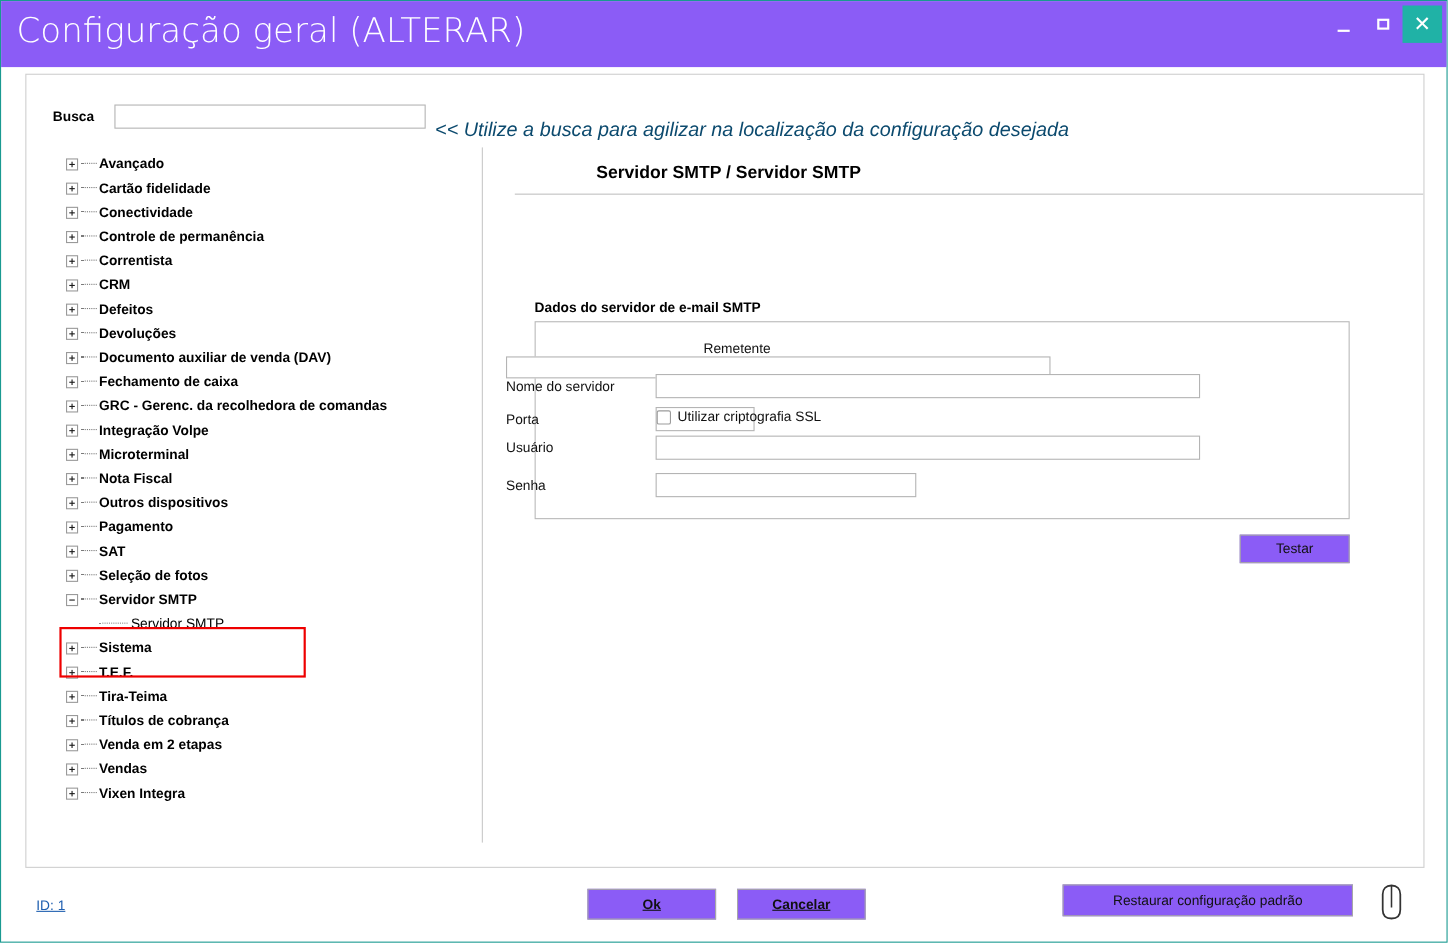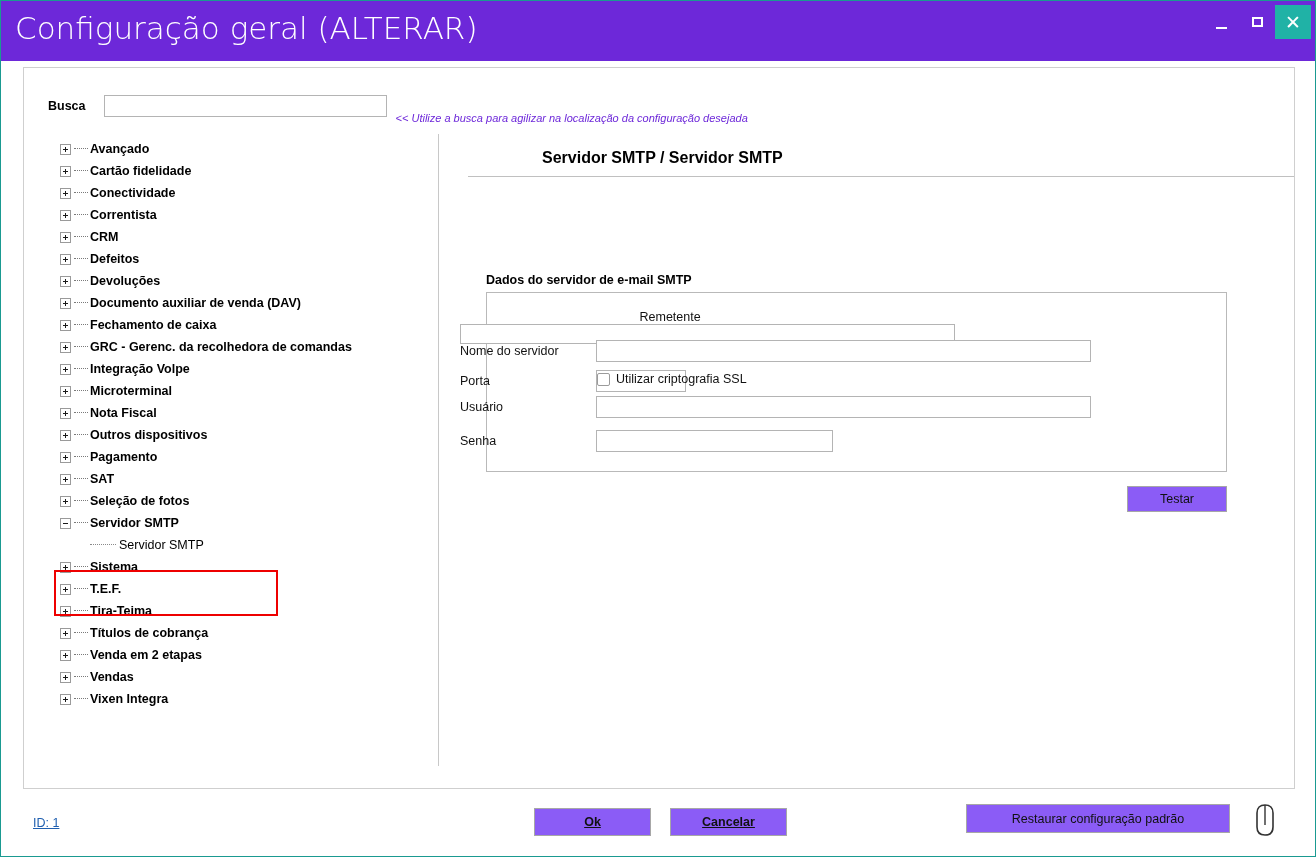--- a/index.html
+++ b/index.html
@@ -22,21 +22,21 @@
     border: 1px solid #1a9a91;
     box-sizing: border-box;
   }
 
   
   .titlebar {
     position: absolute;
     left: 0; top: 0;
     width: 100%;
     height: 60px;
-    background: #6d28d9;
+    background: #8b5cf6;
     box-sizing: border-box;
   }
   .title-text {
     position: absolute;
     left: 14px;
     top: 9px;
     font-size: 31px;
     color: #ffffff;
     font-family: "DejaVu Sans", sans-serif;
     font-weight: 300;
@@ -116,23 +116,23 @@
     border: 1px solid #b4b4b4;
     box-sizing: border-box;
     font-size: 12px;
     padding: 2px 4px;
     font-family: "Liberation Sans", sans-serif;
     background: #ffffff;
     outline: none;
   }
   .search-hint {
     margin-left: 9px;
-    font-size: 11px;
+    font-size: 18px;
     font-style: italic;
-    color: #6d28d9;
+    color: #0c4a6e;
     white-space: nowrap;
     margin-top: 24px;
   }
 
   
   .tree-panel {
     position: absolute;
     left: 22px;
     top: 66px;
     width: 393px;
@@ -414,20 +414,25 @@
             <span class="node-label">Cartão fidelidade</span>
           </div>
         <div class="tree-node">
             <span class="expander plus"></span>
             <span class="dots"></span>
             <span class="node-label">Conectividade</span>
           </div>
         <div class="tree-node">
             <span class="expander plus"></span>
             <span class="dots"></span>
+            <span class="node-label">Controle de permanência</span>
+          </div>
+        <div class="tree-node">
+            <span class="expander plus"></span>
+            <span class="dots"></span>
             <span class="node-label">Correntista</span>
           </div>
         <div class="tree-node">
             <span class="expander plus"></span>
             <span class="dots"></span>
             <span class="node-label">CRM</span>
           </div>
         <div class="tree-node">
             <span class="expander plus"></span>
             <span class="dots"></span>

